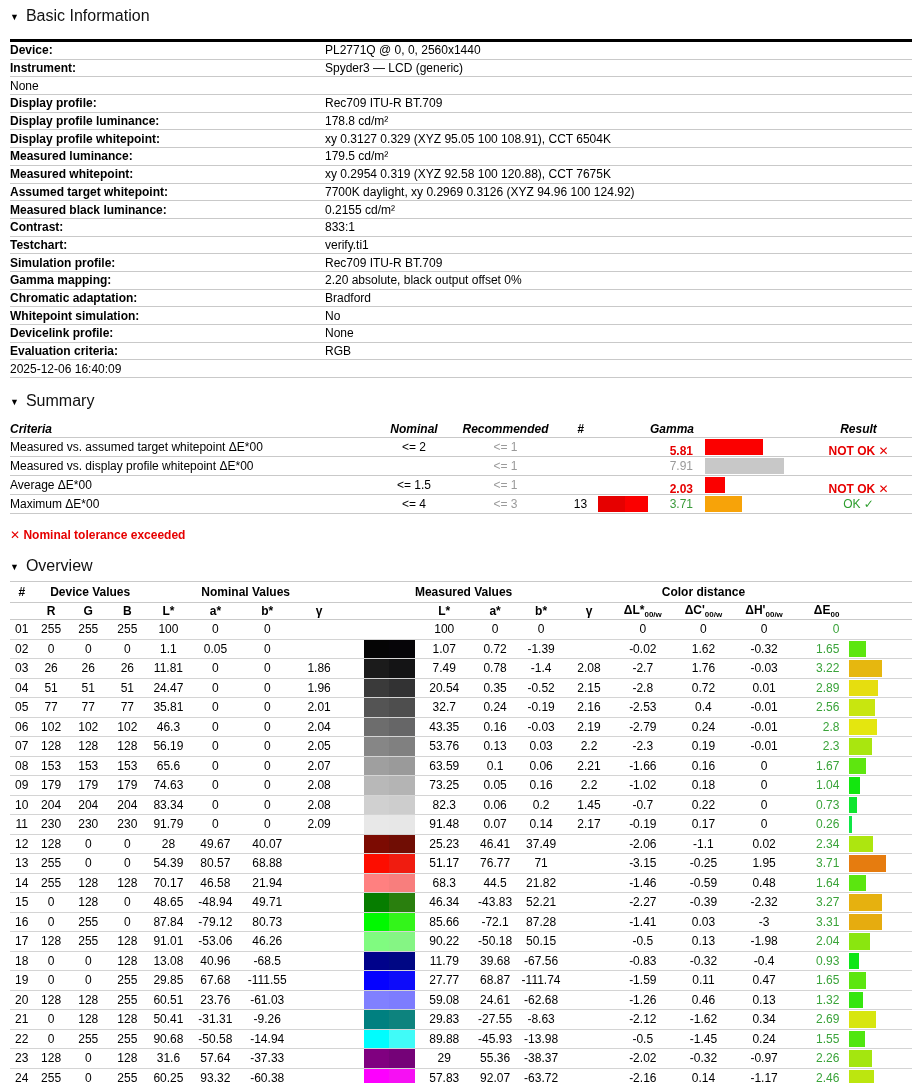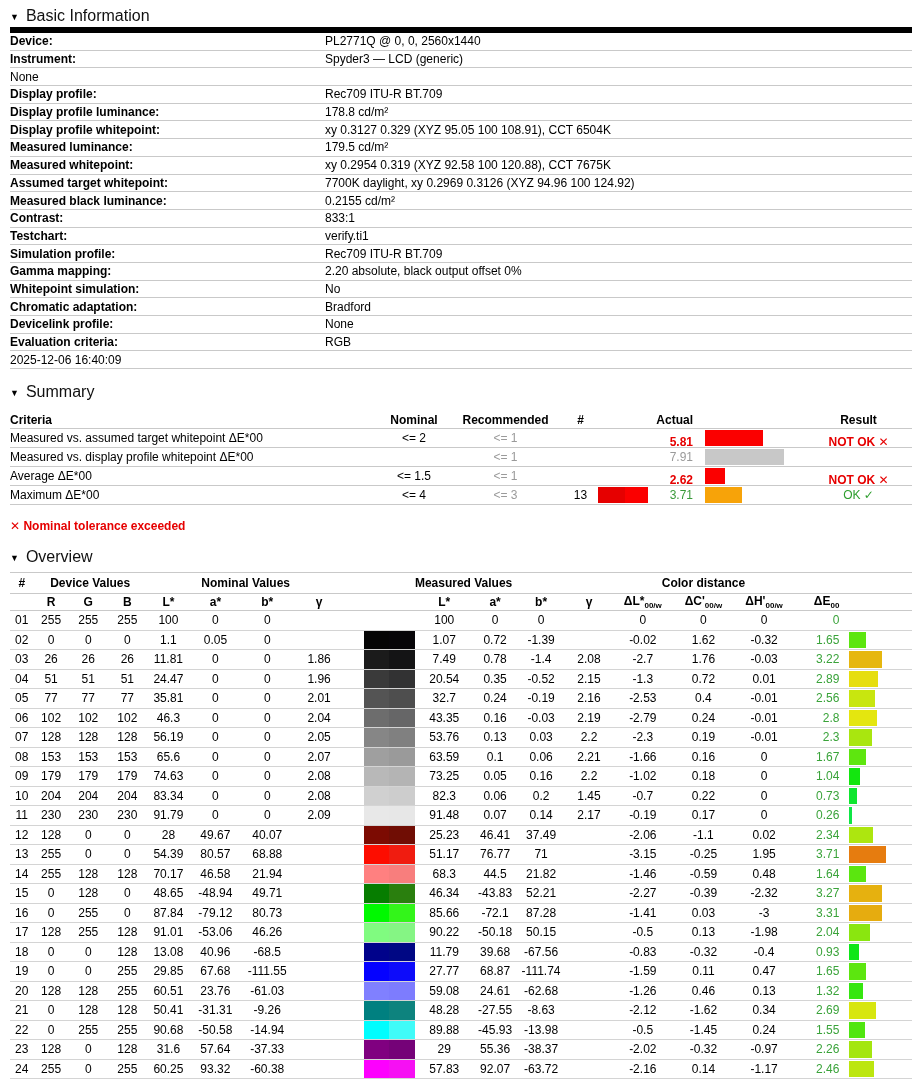--- a/index.html
+++ b/index.html
@@ -2,28 +2,28 @@
 <html><head>
 <meta charset="utf-8">
 <style>
   html,body{margin:0;padding:0;background:#fff;color:#000;
     font-family:"Liberation Sans","DejaVu Sans",sans-serif;font-size:12px;}
   body{width:922px;height:1083px;overflow:hidden;position:relative;}
   .heading{font-size:16px;color:#111;margin:0 0 0 10px;padding-top:7px;cursor:pointer;
     display:flex;align-items:center;gap:7px;}
   .heading .tri{font-size:9px;position:relative;top:1px;color:#000;}
   
-  #basic-table{margin:2px 10px 0 10px;border-top:6px solid #000000;}
+  #basic-table{margin:14px 10px 0 10px;border-top:3px solid #000000;}
   .b-row{display:flex;height:16.7px;align-items:center;border-bottom:1px solid #c9c9c9;}
   .b-label{width:315px;font-weight:bold;}
   .b-value{flex:1;}
   
   #summary-table{margin:10px 10px 0 10px;}
   .s-row{display:flex;height:18px;align-items:center;border-bottom:1px solid #c9c9c9;}
-  .s-head{font-weight:bold;height:17px;}
+  .s-head{font-weight:bold;height:17px;font-style:italic;}
   .s-criteria{width:370px;}
   .s-nominal{width:68px;text-align:center;}
   .s-recommended{width:115px;text-align:center;}
   .s-hash{width:35px;text-align:center;}
   .s-hashbar{width:52px;position:relative;height:100%;}
   .s-actual{width:43px;text-align:right;}
   .s-gap{width:12px;}
   .s-bar{width:100px;position:relative;height:100%;}
   .s-result{width:107px;text-align:center;}
   .s-bar .bar, .s-hashbar .bar{position:absolute;left:0;top:1px;bottom:1px;}
@@ -115,26 +115,26 @@
     </div>
     <div class="b-row">
       <span class="b-label">Simulation profile:</span>
       <span class="b-value">Rec709 ITU-R BT.709</span>
     </div>
     <div class="b-row">
       <span class="b-label">Gamma mapping:</span>
       <span class="b-value">2.20 absolute, black output offset 0%</span>
     </div>
     <div class="b-row">
+      <span class="b-label">Chromatic adaptation:</span>
+      <span class="b-value">Bradford</span>
+    </div>
+    <div class="b-row">
       <span class="b-label">Whitepoint simulation:</span>
       <span class="b-value">No</span>
-    </div>
-    <div class="b-row">
-      <span class="b-label">Chromatic adaptation:</span>
-      <span class="b-value">Bradford</span>
     </div>
     <div class="b-row">
       <span class="b-label">Devicelink profile:</span>
       <span class="b-value">None</span>
     </div>
     <div class="b-row">
       <span class="b-label">Evaluation criteria:</span>
       <span class="b-value">RGB</span>
     </div>
     <div class="b-row">
@@ -146,21 +146,21 @@
   <span class="tri">▼</span>
   <span>Summary</span>
 </div>
 <div id="summary-table">
   <div class="s-row s-head">
     <div class="s-criteria">Criteria</div>
     <div class="s-nominal">Nominal</div>
     <div class="s-recommended">Recommended</div>
     <div class="s-hash">#</div>
     <div class="s-hashbar"></div>
-    <div class="s-actual">Actual</div>
+    <div class="s-actual">Gamma</div>
     <div class="s-gap"></div>
     <div class="s-bar"></div>
     <div class="s-result">Result</div>
   </div>
   <div id="summary-rows">
       <div class="s-row">
         <div class="s-criteria">Measured vs. assumed target whitepoint ΔE*00</div>
         <div class="s-nominal">&lt;= 2</div>
         <div class="s-recommended muted">&lt;= 1</div>
         <div class="s-hash"></div>
@@ -184,21 +184,21 @@
           <div class="bar" style="width: 79px; background: rgb(200, 200, 200);"></div>
         </div>
         <div class="s-result "></div>
       </div>
       <div class="s-row">
         <div class="s-criteria">Average ΔE*00</div>
         <div class="s-nominal">&lt;= 1.5</div>
         <div class="s-recommended muted">&lt;= 1</div>
         <div class="s-hash"></div>
         <div class="s-hashbar"></div>
-        <div class="s-actual fail">2.62</div>
+        <div class="s-actual fail">2.03</div>
         <div class="s-gap"></div>
         <div class="s-bar">
           <div class="bar" style="width: 20px; background: rgb(251, 0, 0);"></div>
         </div>
         <div class="s-result fail">NOT OK ✕</div>
       </div>
       <div class="s-row">
         <div class="s-criteria">Maximum ΔE*00</div>
         <div class="s-nominal">&lt;= 4</div>
         <div class="s-recommended muted">&lt;= 3</div>
@@ -341,21 +341,21 @@
       <div class="c-ng oc">1.96</div>
       <div class="c-sp"></div>
       <div class="c-sw">
         <div class="sw-half sw-l" style="background: rgb(58, 58, 58);"></div>
         <div class="sw-half sw-r" style="background: rgb(50, 50, 51);"></div>
       </div>
       <div class="c-ml oc">20.54</div>
       <div class="c-ma oc">0.35</div>
       <div class="c-mb oc">-0.52</div>
       <div class="c-mg oc">2.15</div>
-      <div class="c-dl oc">-1.3</div>
+      <div class="c-dl oc">-2.8</div>
       <div class="c-dc oc">0.72</div>
       <div class="c-dh oc">0.01</div>
       <div class="c-de de-green">2.89</div>
       <div class="c-bar">
         <div class="de-bar" style="width: 28.9px; background: rgb(230, 222, 15);"></div>
       </div>
     </div>
     <div class="o-row">
       <div class="c-idx oc">05</div>
       <div class="c-r oc">77</div>
@@ -779,21 +779,21 @@
       <div class="c-b oc">128</div>
       <div class="c-nl oc">50.41</div>
       <div class="c-na oc">-31.31</div>
       <div class="c-nb oc">-9.26</div>
       <div class="c-ng oc"></div>
       <div class="c-sp"></div>
       <div class="c-sw">
         <div class="sw-half sw-l" style="background: rgb(0, 128, 128);"></div>
         <div class="sw-half sw-r" style="background: rgb(13, 131, 126);"></div>
       </div>
-      <div class="c-ml oc">48.28</div>
+      <div class="c-ml oc">29.83</div>
       <div class="c-ma oc">-27.55</div>
       <div class="c-mb oc">-8.63</div>
       <div class="c-mg oc"></div>
       <div class="c-dl oc">-2.12</div>
       <div class="c-dc oc">-1.62</div>
       <div class="c-dh oc">0.34</div>
       <div class="c-de de-green">2.69</div>
       <div class="c-bar">
         <div class="de-bar" style="width: 26.9px; background: rgb(215, 230, 15);"></div>
       </div>

